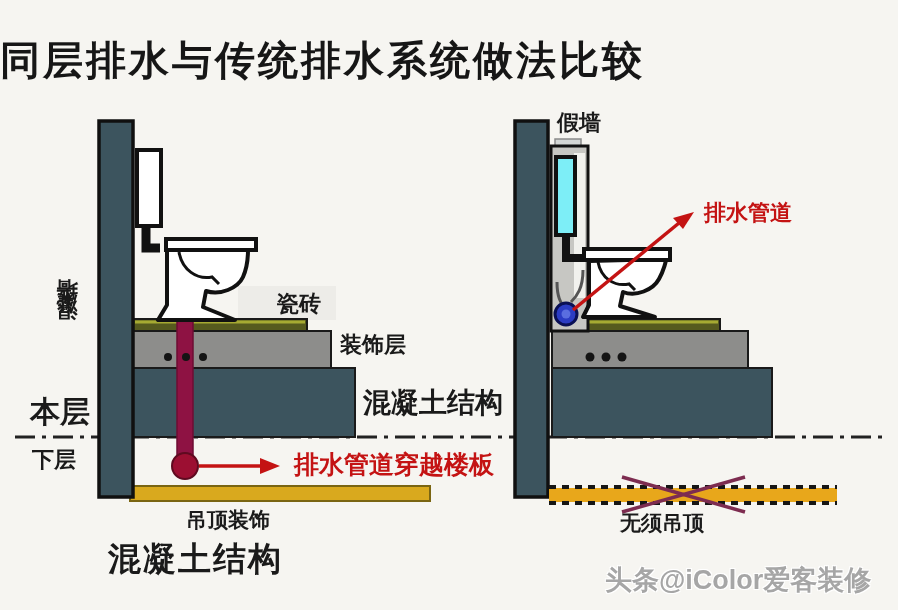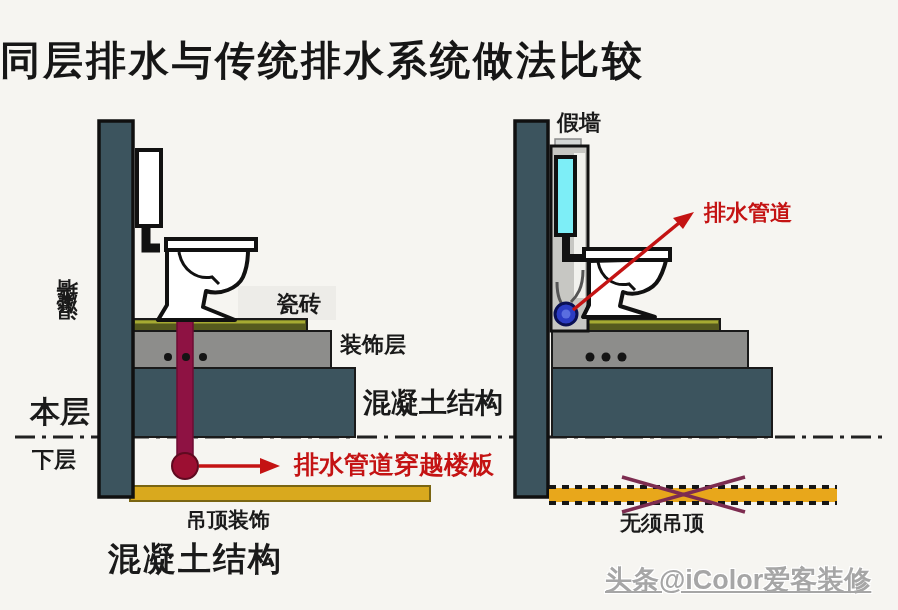--- a/index.html
+++ b/index.html
@@ -25,21 +25,20 @@
   #lbl-pipenote{left:294px;top:452px;font-size:25px;}
   #lbl-ceiling{left:186px;top:509px;font-size:21px;}
   #caption-left{left:108px;top:542px;font-size:33px;letter-spacing:2px;}
   #lbl-fakewall{left:557px;top:112px;font-size:22px;}
   #lbl-drainpipe{left:704px;top:202px;font-size:22px;}
   #lbl-noceiling{left:620px;top:512px;font-size:21px;}
   #caption-right{left:549px;top:542px;font-size:33px;letter-spacing:2px;}
   #watermark{
     left:605px;top:567px;font-size:27px;font-weight:bold;color:#a6a6a6;
     text-shadow:-1px -1px 0 #fff,1px -1px 0 #fff,-1px 1px 0 #fff,1px 1px 0 #fff;
-    text-decoration:underline;
   }
 </style>
 </head>
 <body>
 
 <div id="stage">
 
   <svg id="diagram-svg" width="898" height="610" viewBox="0 0 898 610">
 
     <line x1="15" y1="437" x2="886" y2="437" stroke="#222" stroke-width="3" stroke-dasharray="20 7 4 7"></line>

